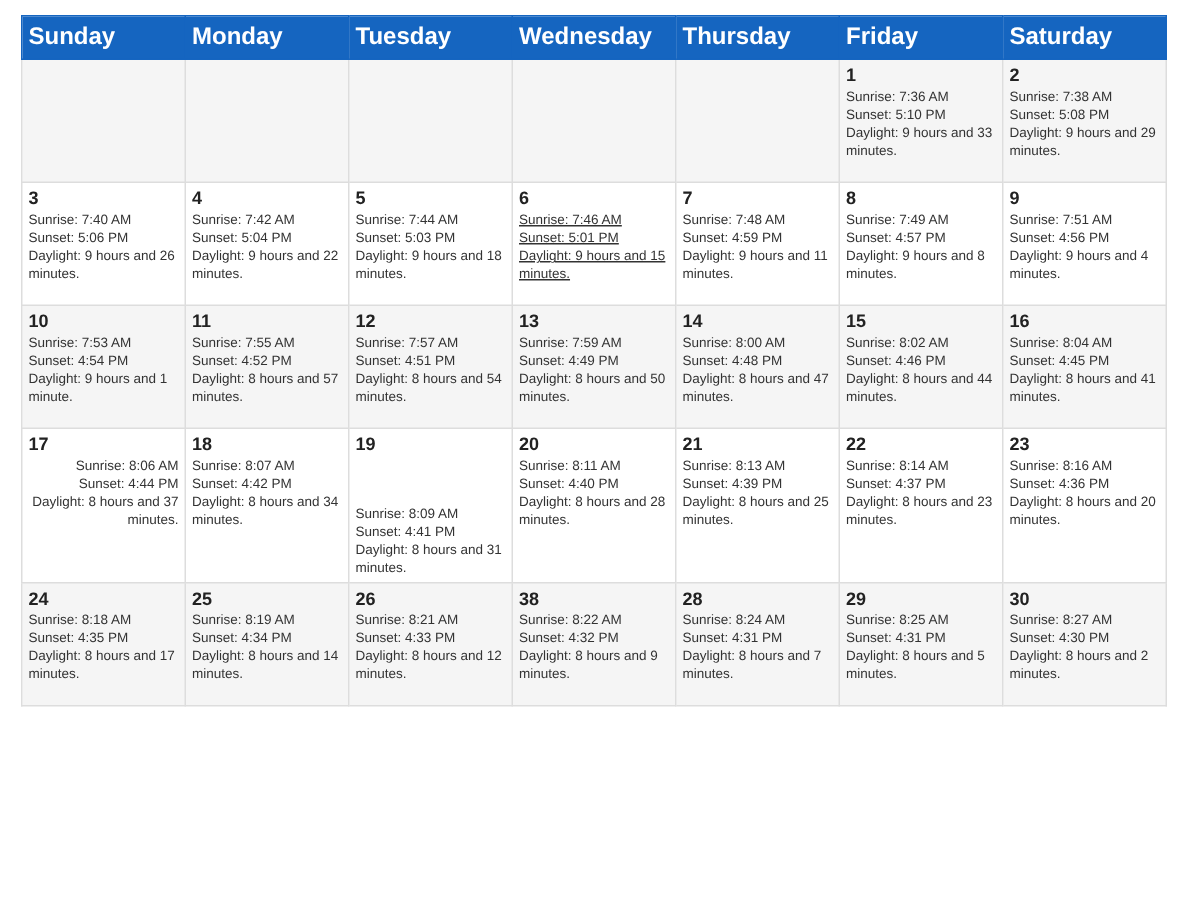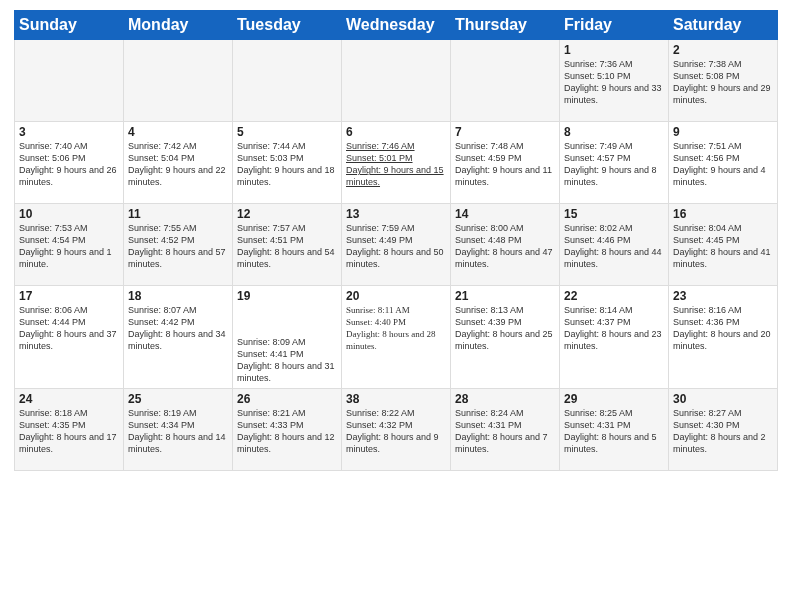--- a/index.html
+++ b/index.html
@@ -216,39 +216,39 @@
           <td>
             <span class="day-num">16</span>
             <div class="day-info" style="white-space: pre-line;">Sunrise: 8:04 AM
 Sunset: 4:45 PM
 Daylight: 8 hours and 41 minutes.</div>
           </td>
         </tr>
         <tr>
           <td>
             <span class="day-num">17</span>
-            <div class="day-info" style="white-space: pre-line;">Sunrise: 8:06 AM
+            <div class="day-info" style="white-space: pre-line; text-align: right;">Sunrise: 8:06 AM
 Sunset: 4:44 PM
 Daylight: 8 hours and 37 minutes.</div>
           </td>
           <td>
             <span class="day-num">18</span>
             <div class="day-info" style="white-space: pre-line;">Sunrise: 8:07 AM
 Sunset: 4:42 PM
 Daylight: 8 hours and 34 minutes.</div>
           </td>
           <td>
             <span class="day-num">19</span>
             <div class="day-info" style="white-space: pre-line; margin-top: 33px;">Sunrise: 8:09 AM
 Sunset: 4:41 PM
 Daylight: 8 hours and 31 minutes.</div>
           </td>
           <td>
             <span class="day-num">20</span>
-            <div class="day-info" style="white-space: pre-line; font-family: Liberation Serif, serif;">Sunrise: 8:11 AM
+            <div class="day-info" style="white-space: pre-line;">Sunrise: 8:11 AM
 Sunset: 4:40 PM
 Daylight: 8 hours and 28 minutes.</div>
           </td>
           <td>
             <span class="day-num">21</span>
             <div class="day-info" style="white-space: pre-line;">Sunrise: 8:13 AM
 Sunset: 4:39 PM
 Daylight: 8 hours and 25 minutes.</div>
           </td>
           <td>

